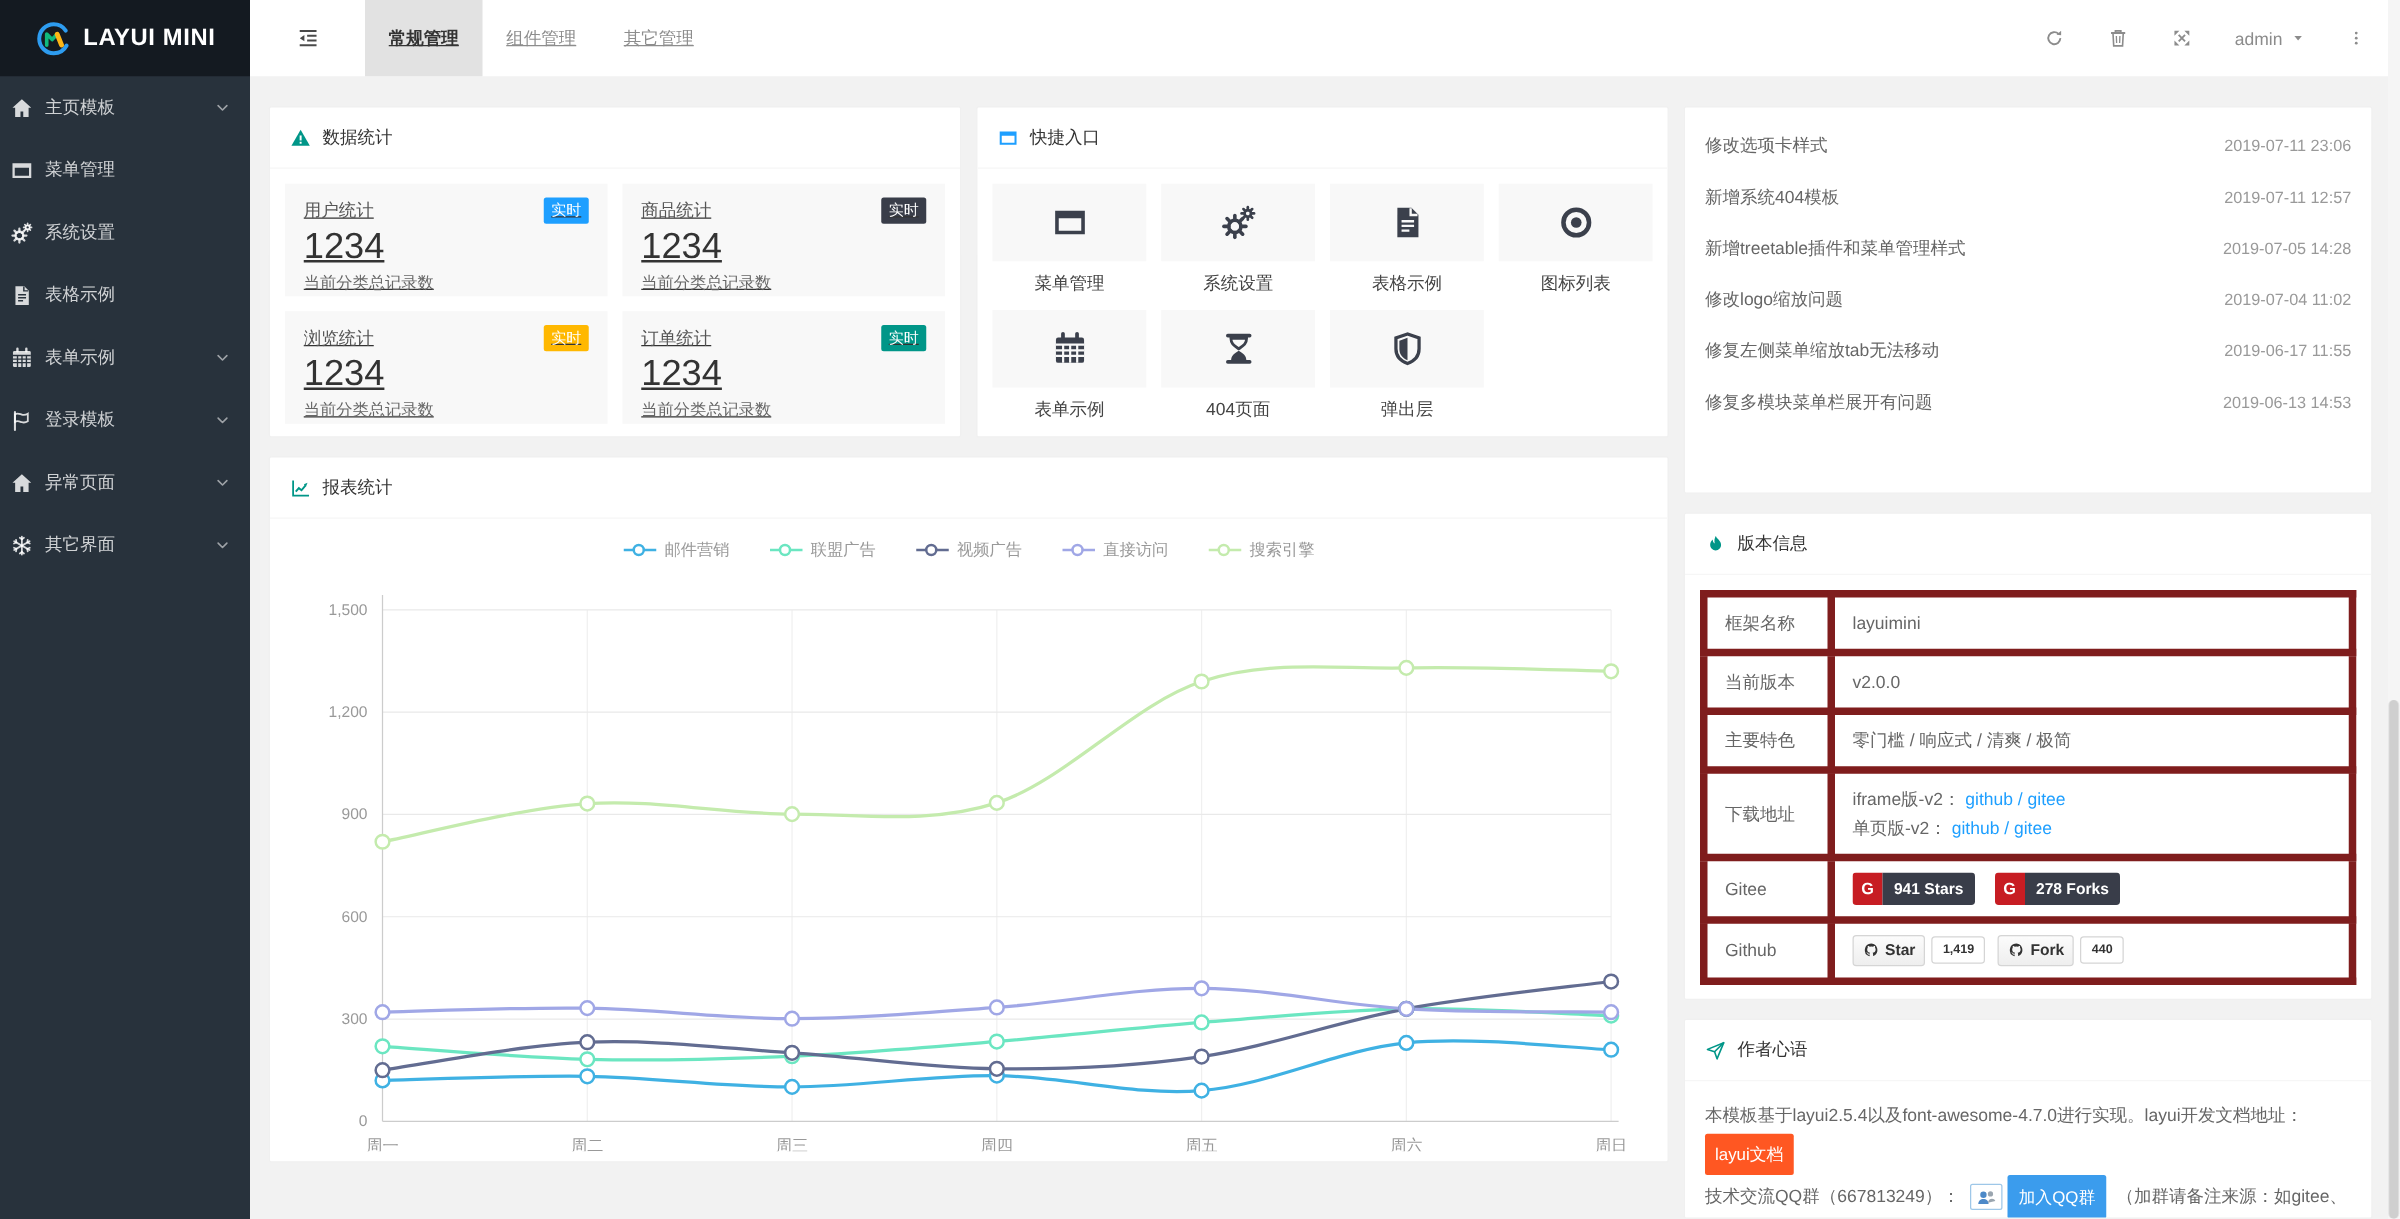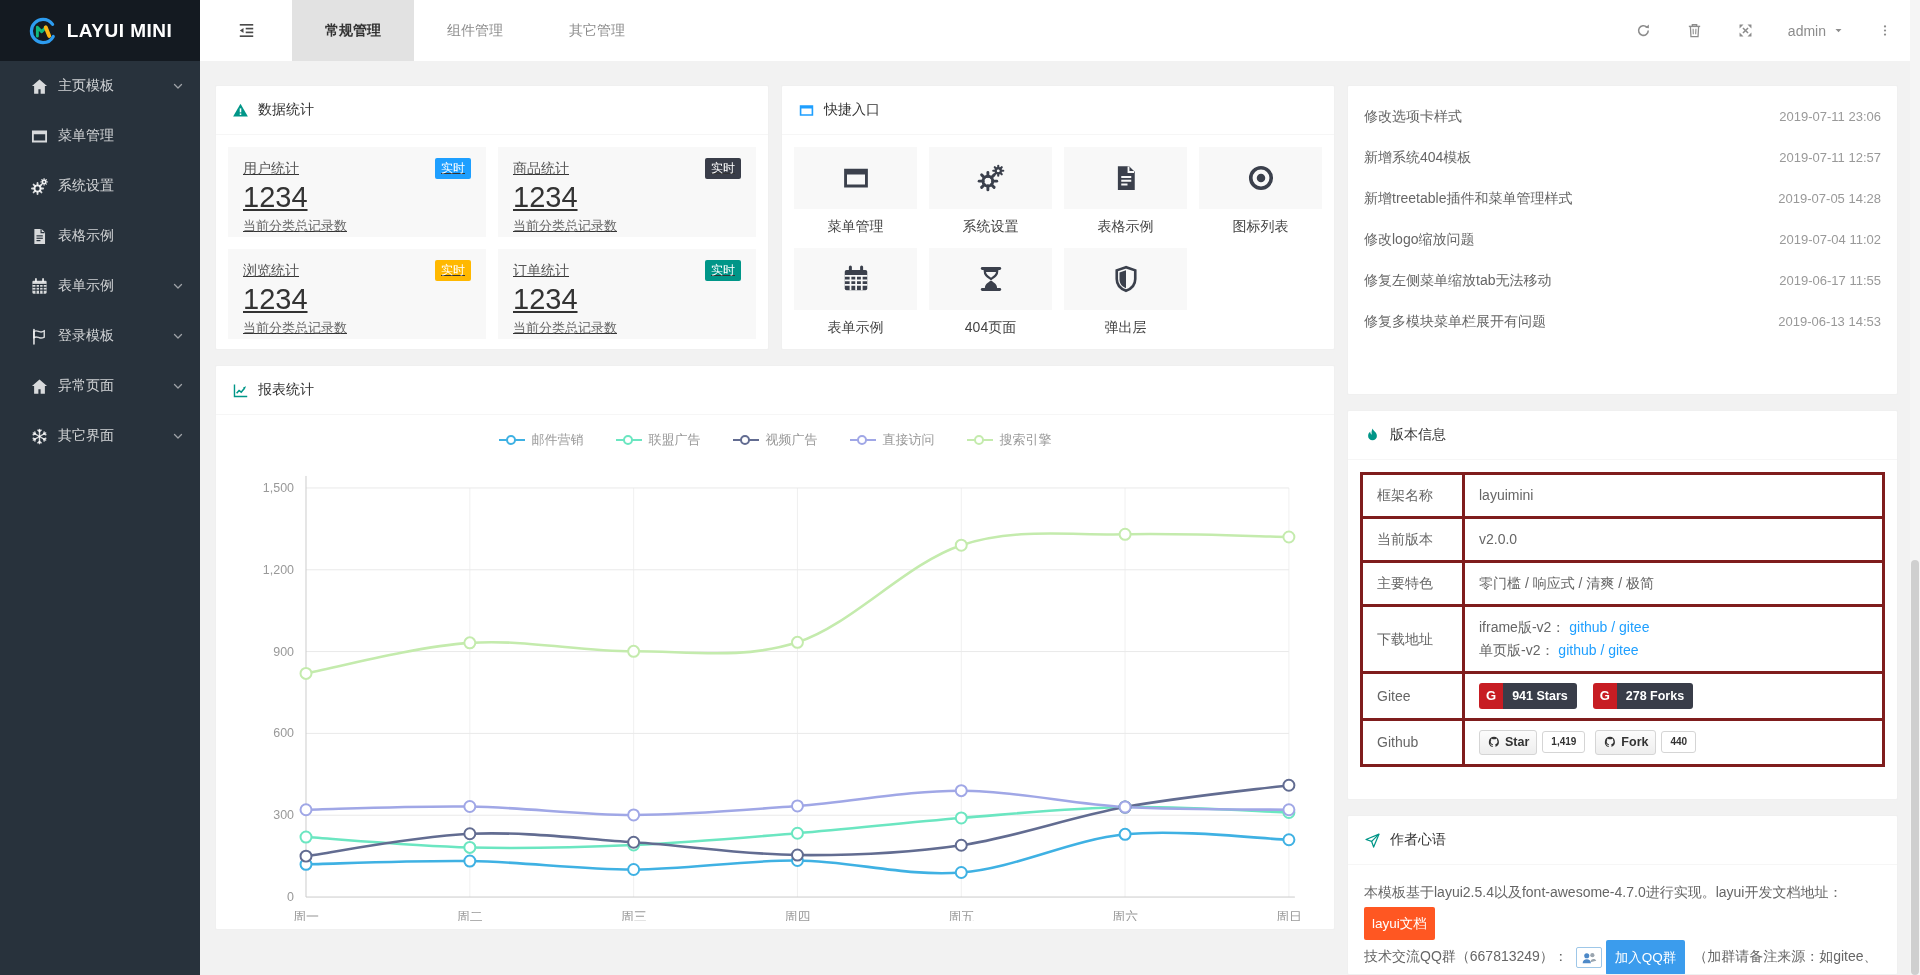--- a/index.html
+++ b/index.html
@@ -2,27 +2,27 @@
 <html><head>
 <meta charset="utf-8">
 <style>
   *{box-sizing:border-box;margin:0;padding:0;}
   html,body{width:1920px;height:975px;overflow:hidden;}
   body{font-family:"Liberation Sans","DejaVu Sans",sans-serif;background:#f2f2f2;color:#333;font-size:14px;}
   svg{display:block;}
   
   .sidebar{position:fixed;left:0;top:0;bottom:0;width:200px;background:#28323C;z-index:5;}
   .logo{height:61px;background:#141A21;display:flex;align-items:center;justify-content:center;gap:9px;color:#fff;font-weight:bold;font-size:19px;letter-spacing:.5px;}
-  .side-item{height:50px;display:flex;align-items:center;padding:0 16px 0 30px;color:rgba(255,255,255,.78);cursor:pointer;--icon-bg:#28323C;}
+  .side-item{height:50px;display:flex;align-items:center;padding:0 16px 0 8px;color:rgba(255,255,255,.78);cursor:pointer;--icon-bg:#28323C;}
   .side-item .s-icon{width:19px;height:19px;margin-right:9px;flex:0 0 auto;color:rgba(255,255,255,.82);}
   .side-item .chev{margin-left:auto;color:rgba(255,255,255,.55);width:12px;height:12px;}
   
   .topbar{margin-left:200px;height:61px;background:#fff;display:flex;align-items:center;position:relative;}
   .toggle{width:92px;display:flex;align-items:center;justify-content:center;color:#4a4a4a;cursor:pointer;height:61px;}
-  .tab{height:61px;display:flex;align-items:center;padding:0 33px;color:#8d8d8d;cursor:pointer;}
+  .tab{height:61px;display:flex;align-items:center;padding:0 19px;color:#8d8d8d;cursor:pointer;text-decoration:underline;}
   .tab.active{background:#e2e2e2;color:#333;font-weight:bold;}
   .top-right{margin-left:auto;display:flex;align-items:center;gap:34px;padding-right:28px;color:#8c8c8c;}
   .top-ic{width:17px;height:17px;cursor:pointer;color:#8c8c8c;}
   .user{display:flex;align-items:center;gap:7px;cursor:pointer;}
   
   .content{margin-left:200px;height:914px;padding:24px 22px 0 15px;display:flex;gap:12px;overflow:hidden;}
   .col-left{width:1120px;flex:0 0 1120px;display:flex;flex-direction:column;gap:15px;}
   .col-right{flex:1;display:flex;flex-direction:column;gap:15px;min-width:0;}
   .row-top{display:flex;gap:12px;}
   .card{background:#fff;border:1px solid #f0f0f0;border-radius:2px;overflow:hidden;}
@@ -54,21 +54,21 @@
   
   .card-notice{height:310px;}
   .notice-body{padding:10px 16px;}
   .notice-row{display:flex;align-items:center;justify-content:space-between;height:41px;cursor:pointer;}
   .notice-text{color:#666;}
   .notice-date{color:#999;font-size:13px;}
   
   .card-version{height:390px;}
   .v-body{padding:12px;}
   table.vtab{width:100%;border-collapse:collapse;}
-  .vtab td{border:3px solid #7f1d1d;padding:9px 14px;color:#666;vertical-align:middle;font-size:14px;line-height:1.65;}
+  .vtab td{border:6px solid #7f1d1d;padding:9px 14px;color:#666;vertical-align:middle;font-size:14px;line-height:1.65;}
   .vtab td.lab{width:102px;}
   .lnk{color:#1E9FFF;cursor:pointer;text-decoration:none;}
   .gitee-badge{display:inline-flex;align-items:stretch;border-radius:3px;overflow:hidden;margin-right:12px;vertical-align:middle;cursor:pointer;}
   .gitee-g{background:#c71d23;color:#fff;font-weight:bold;padding:2px 7px;font-size:13px;display:flex;align-items:center;}
   .gitee-t{background:#393D49;color:#fff;font-weight:bold;padding:2px 9px;font-size:12.5px;display:flex;align-items:center;}
   .gh-btn{display:inline-flex;align-items:center;gap:4px;border:1px solid #d5d5d5;border-radius:3px;background:linear-gradient(#fcfcfc,#eeeeee);padding:1px 7px;font-weight:bold;font-size:12.5px;color:#333;cursor:pointer;vertical-align:middle;}
   .gh-count{display:inline-block;border:1px solid #d5d5d5;border-radius:3px;background:#fff;padding:2px 8px;font-weight:bold;font-size:10px;color:#333;margin:0 10px 0 5px;vertical-align:middle;cursor:pointer;}
   .gh-cat{width:14px;height:14px;}
   
   .card-author{flex:1;min-height:0;}

